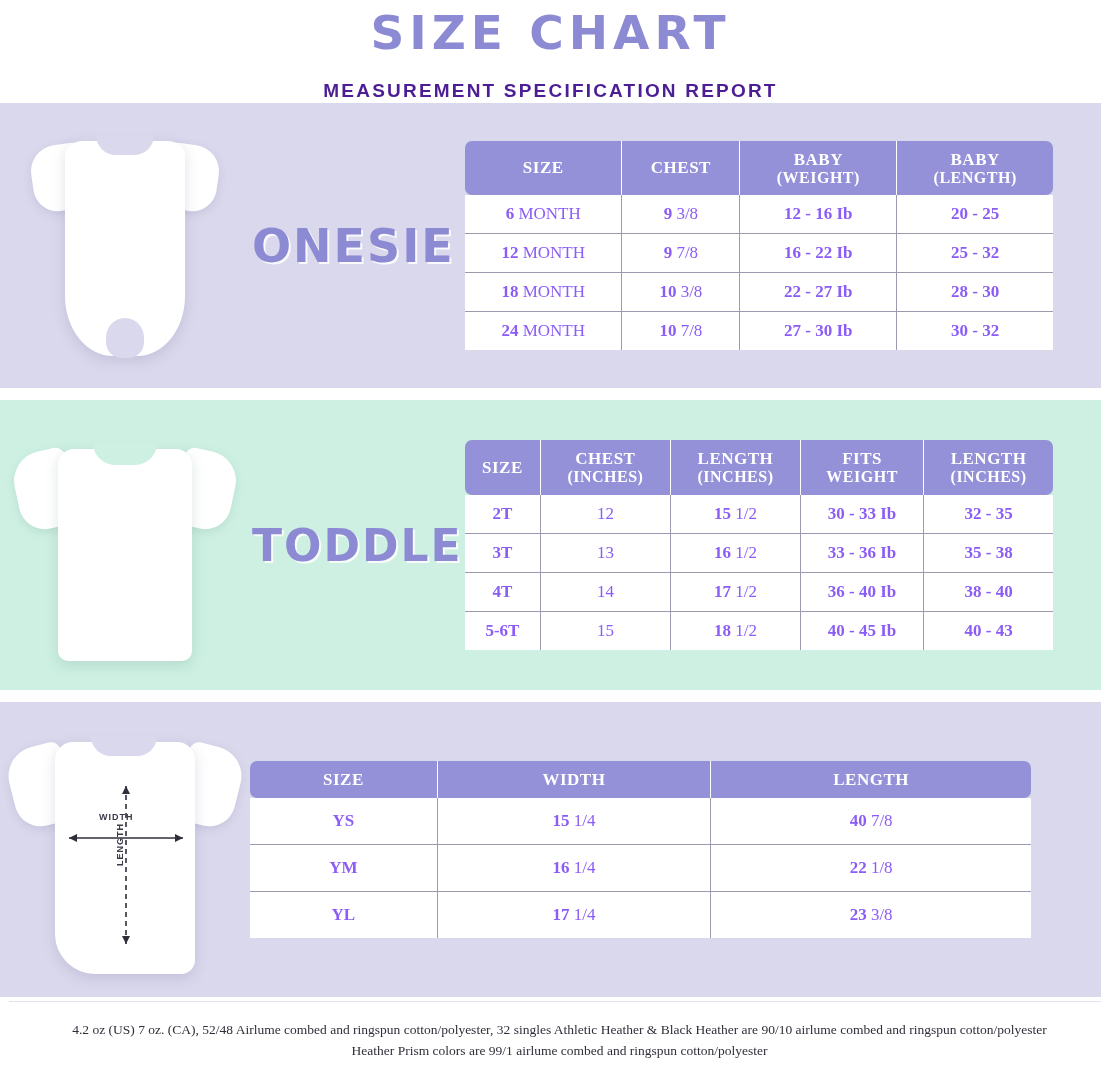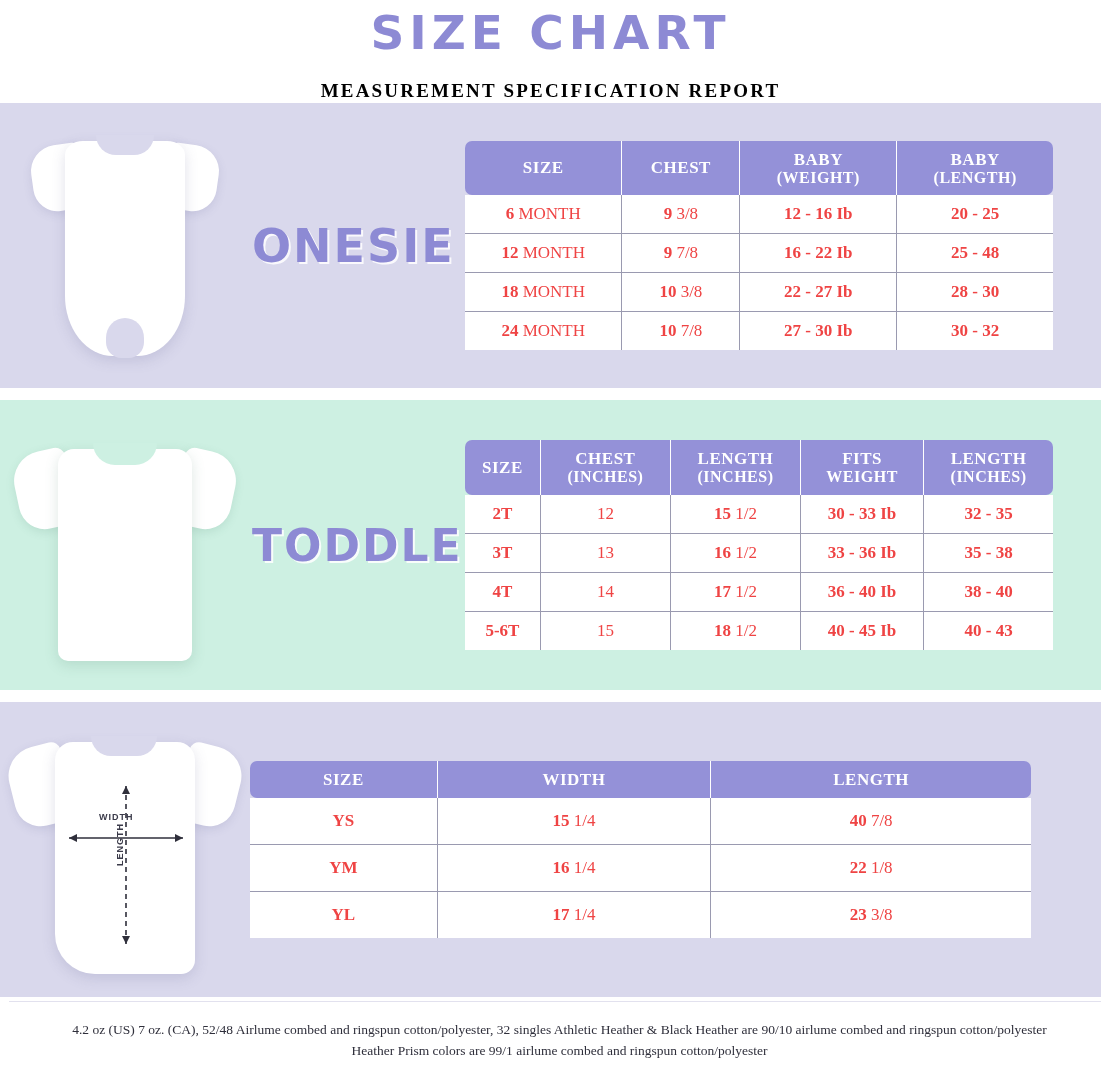--- a/index.html
+++ b/index.html
@@ -29,25 +29,25 @@
   .header-title {
     font-family: "DejaVu Sans", sans-serif;
     font-weight: bold;
     font-size: 47px;
     letter-spacing: 5px;
     color: #8d8ad4;
     line-height: 1.05;
     text-transform: uppercase;
   }
   .header-sub {
-    font-family: Liberation Serif, serif;
+    font-family: Liberation Sans, sans-serif;
     font-weight: bold;
     font-size: 19px;
     letter-spacing: 2.2px;
-    color: #000000;
+    color: #4c1d95;
     margin-top: 22px;
     text-transform: uppercase;
   }
 
   
   .band {
     display: flex;
     align-items: center;
     position: relative;
   }
@@ -207,21 +207,21 @@
   }
   thead th:last-child { border-right: none; }
   thead th .sub { display: block; font-size: 16px; font-weight: bold; }
   thead tr th:first-child { border-radius: 7px 0 0 7px; }
   thead tr th:last-child  { border-radius: 0 7px 7px 0; }
   tbody td {
     background: #ffffff;
     text-align: center;
     padding: 9px 4px;
     font-size: 17px;
-    color: #ef4444;
+    color: #8b5cf6;
     border-bottom: 1px solid #9a9ab0;
     border-right: 1px solid #9a9ab0;
   }
   tbody td:last-child { border-right: none; }
   tbody tr:last-child td { border-bottom: none; }
   tbody td .b { font-weight: bold; }
 
   
   .footer {
     position: absolute;
@@ -290,21 +290,21 @@
           <tr>
             <td><span class="b">6</span><span> MONTH</span></td>
             <td><span class="b">9</span><span> 3/8</span></td>
             <td><span class="b">12 - 16 Ib</span></td>
             <td><span class="b">20 - 25</span></td>
           </tr>
           <tr>
             <td><span class="b">12</span><span> MONTH</span></td>
             <td><span class="b">9</span><span> 7/8</span></td>
             <td><span class="b">16 - 22 Ib</span></td>
-            <td><span class="b">25 - 48</span></td>
+            <td><span class="b">25 - 32</span></td>
           </tr>
           <tr>
             <td><span class="b">18</span><span>  MONTH</span></td>
             <td><span class="b">10</span><span> 3/8</span></td>
             <td><span class="b">22 - 27 Ib</span></td>
             <td><span class="b">28 - 30</span></td>
           </tr>
           <tr>
             <td><span class="b">24</span><span> MONTH</span></td>
             <td><span class="b">10</span><span> 7/8</span></td>

